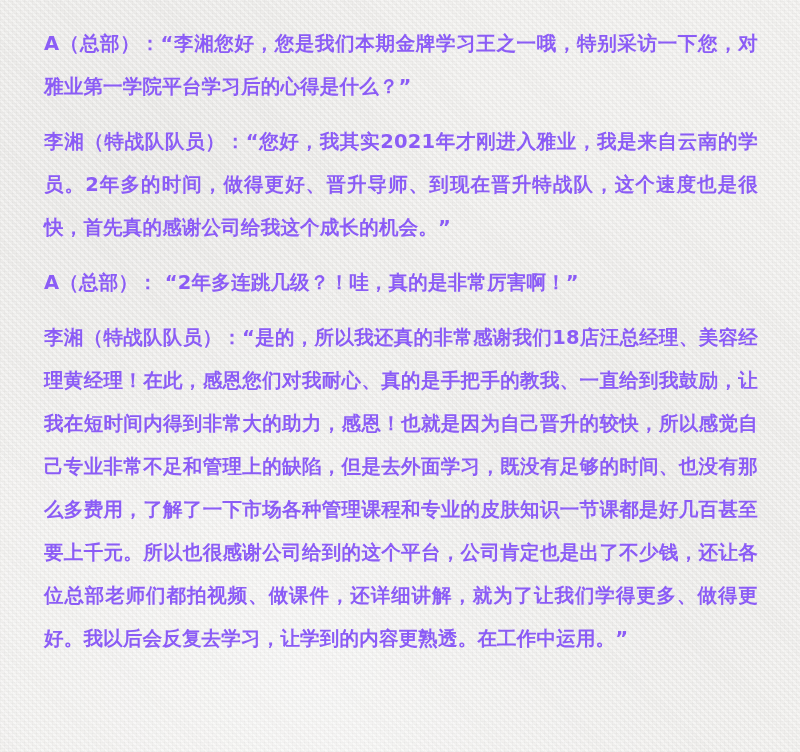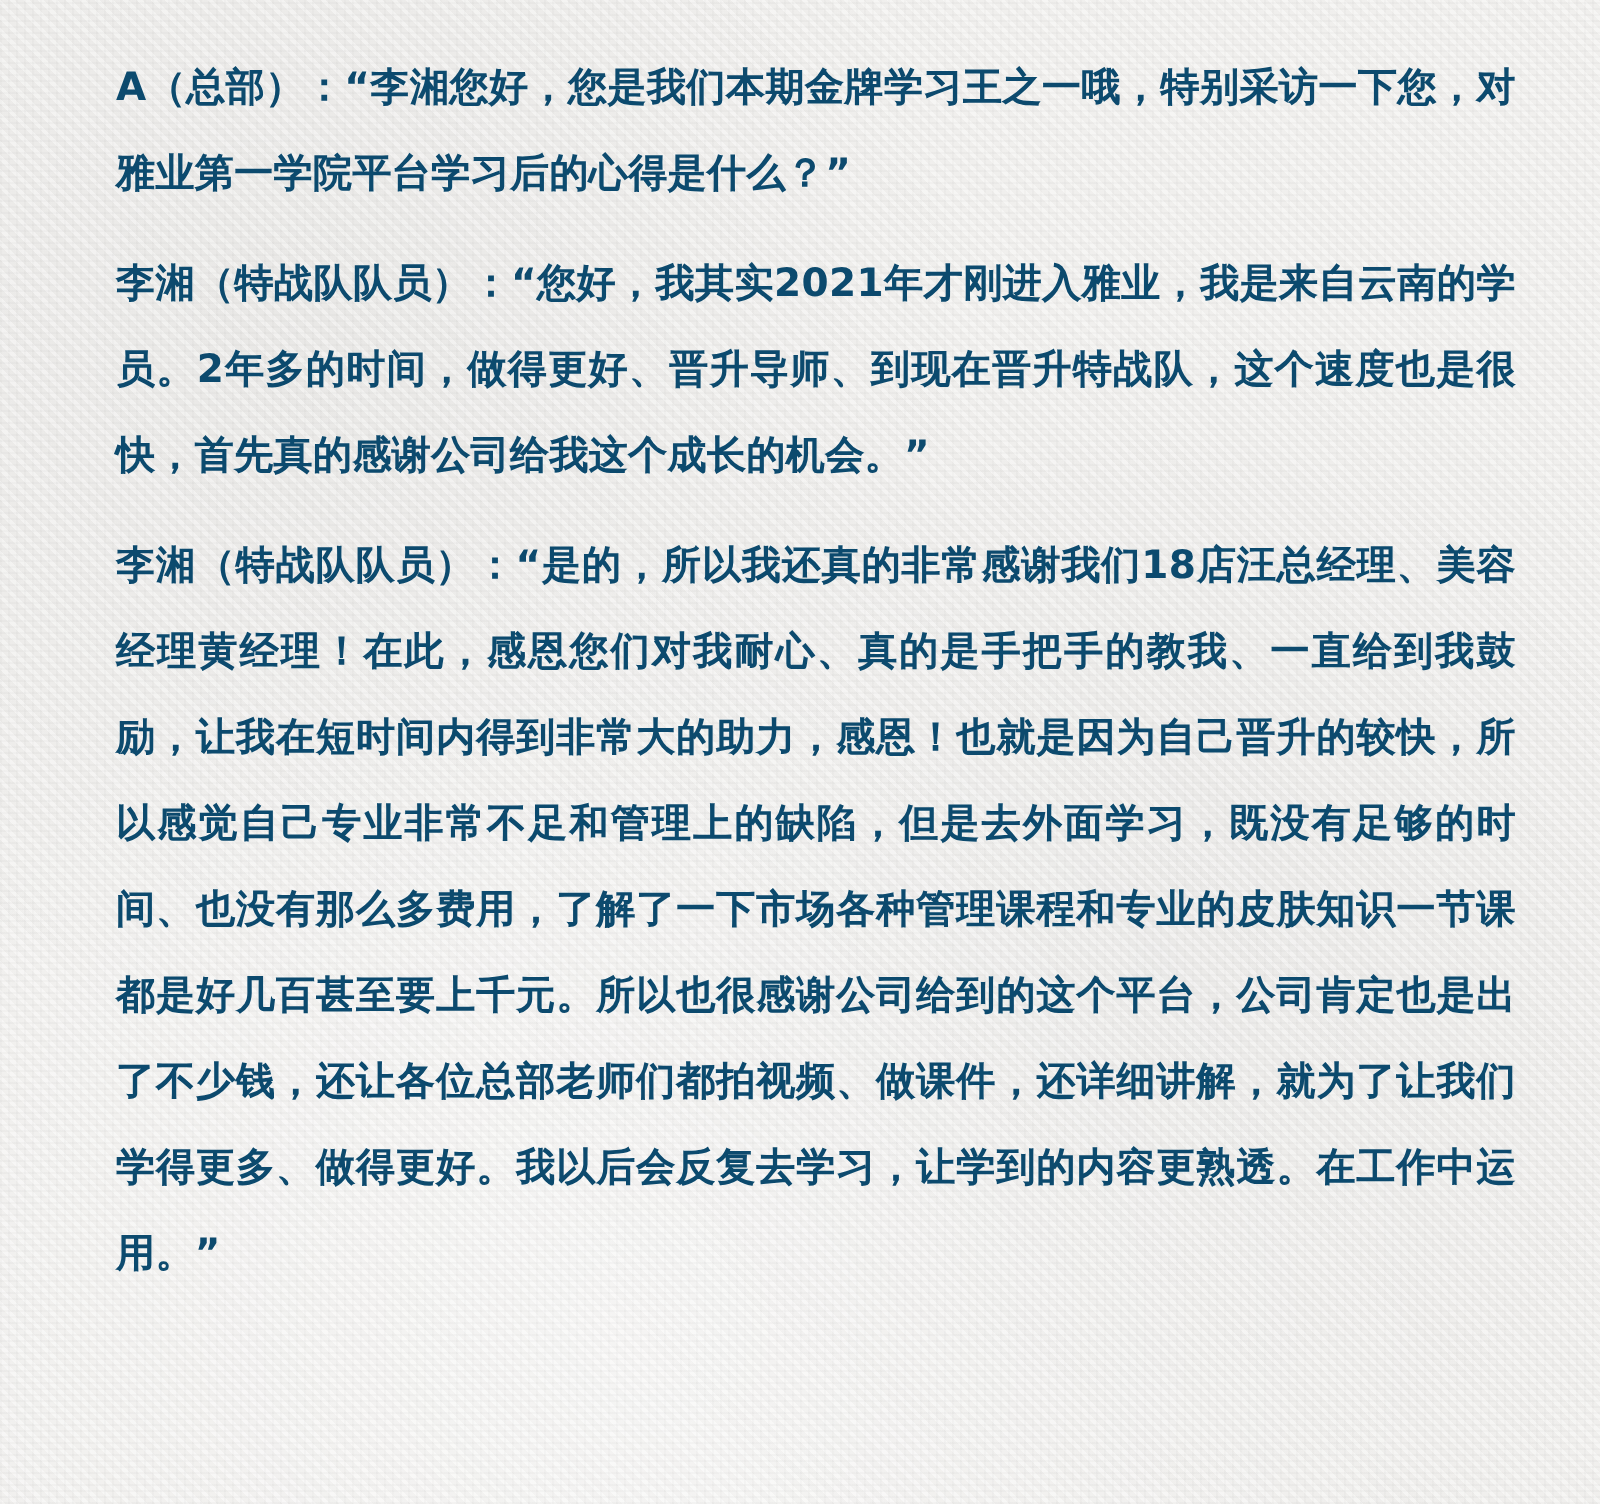--- a/index.html
+++ b/index.html
@@ -29,35 +29,36 @@
       radial-gradient(circle at 40% 88%, rgba(255,255,255,0.5) 0%, rgba(255,255,255,0) 50%);
     opacity: 0.9;
   }
   #doc {
     position: relative;
     z-index: 2;
     padding: 22px 42px 10px 44px;
     box-sizing: border-box;
   }
   .para {
-    margin: 0 0 12px 14px;
-    color: #0c4a6e;
+    margin: 0 0 12px 0;
+    color: #8b5cf6;
     font-size: 19.5px;
     line-height: 43px;
     text-align: justify;
     text-justify: inter-character;
     letter-spacing: 0.2px;
     font-weight: 600;
   }
   .para:last-child {
     margin-bottom: 0;
   }
 </style>
 </head>
 <body>
 
 <div id="paper-texture"></div>
 
 <div id="doc">
   <p class="para">A（总部）：“李湘您好，您是我们本期金牌学习王之一哦，特别采访一下您，对雅业第一学院平台学习后的心得是什么？”</p>
   <p class="para">李湘（特战队队员）：“您好，我其实2021年才刚进入雅业，我是来自云南的学员。2年多的时间，做得更好、晋升导师、到现在晋升特战队，这个速度也是很快，首先真的感谢公司给我这个成长的机会。”</p>
+  <p class="para">A（总部）： “2年多连跳几级？！哇，真的是非常厉害啊！”</p>
   <p class="para">李湘（特战队队员）：“是的，所以我还真的非常感谢我们18店汪总经理、美容经理黄经理！在此，感恩您们对我耐心、真的是手把手的教我、一直给到我鼓励，让我在短时间内得到非常大的助力，感恩！也就是因为自己晋升的较快，所以感觉自己专业非常不足和管理上的缺陷，但是去外面学习，既没有足够的时间、也没有那么多费用，了解了一下市场各种管理课程和专业的皮肤知识一节课都是好几百甚至要上千元。所以也很感谢公司给到的这个平台，公司肯定也是出了不少钱，还让各位总部老师们都拍视频、做课件，还详细讲解，就为了让我们学得更多、做得更好。我以后会反复去学习，让学到的内容更熟透。在工作中运用。”</p>
 </div>
 
 </body></html>

